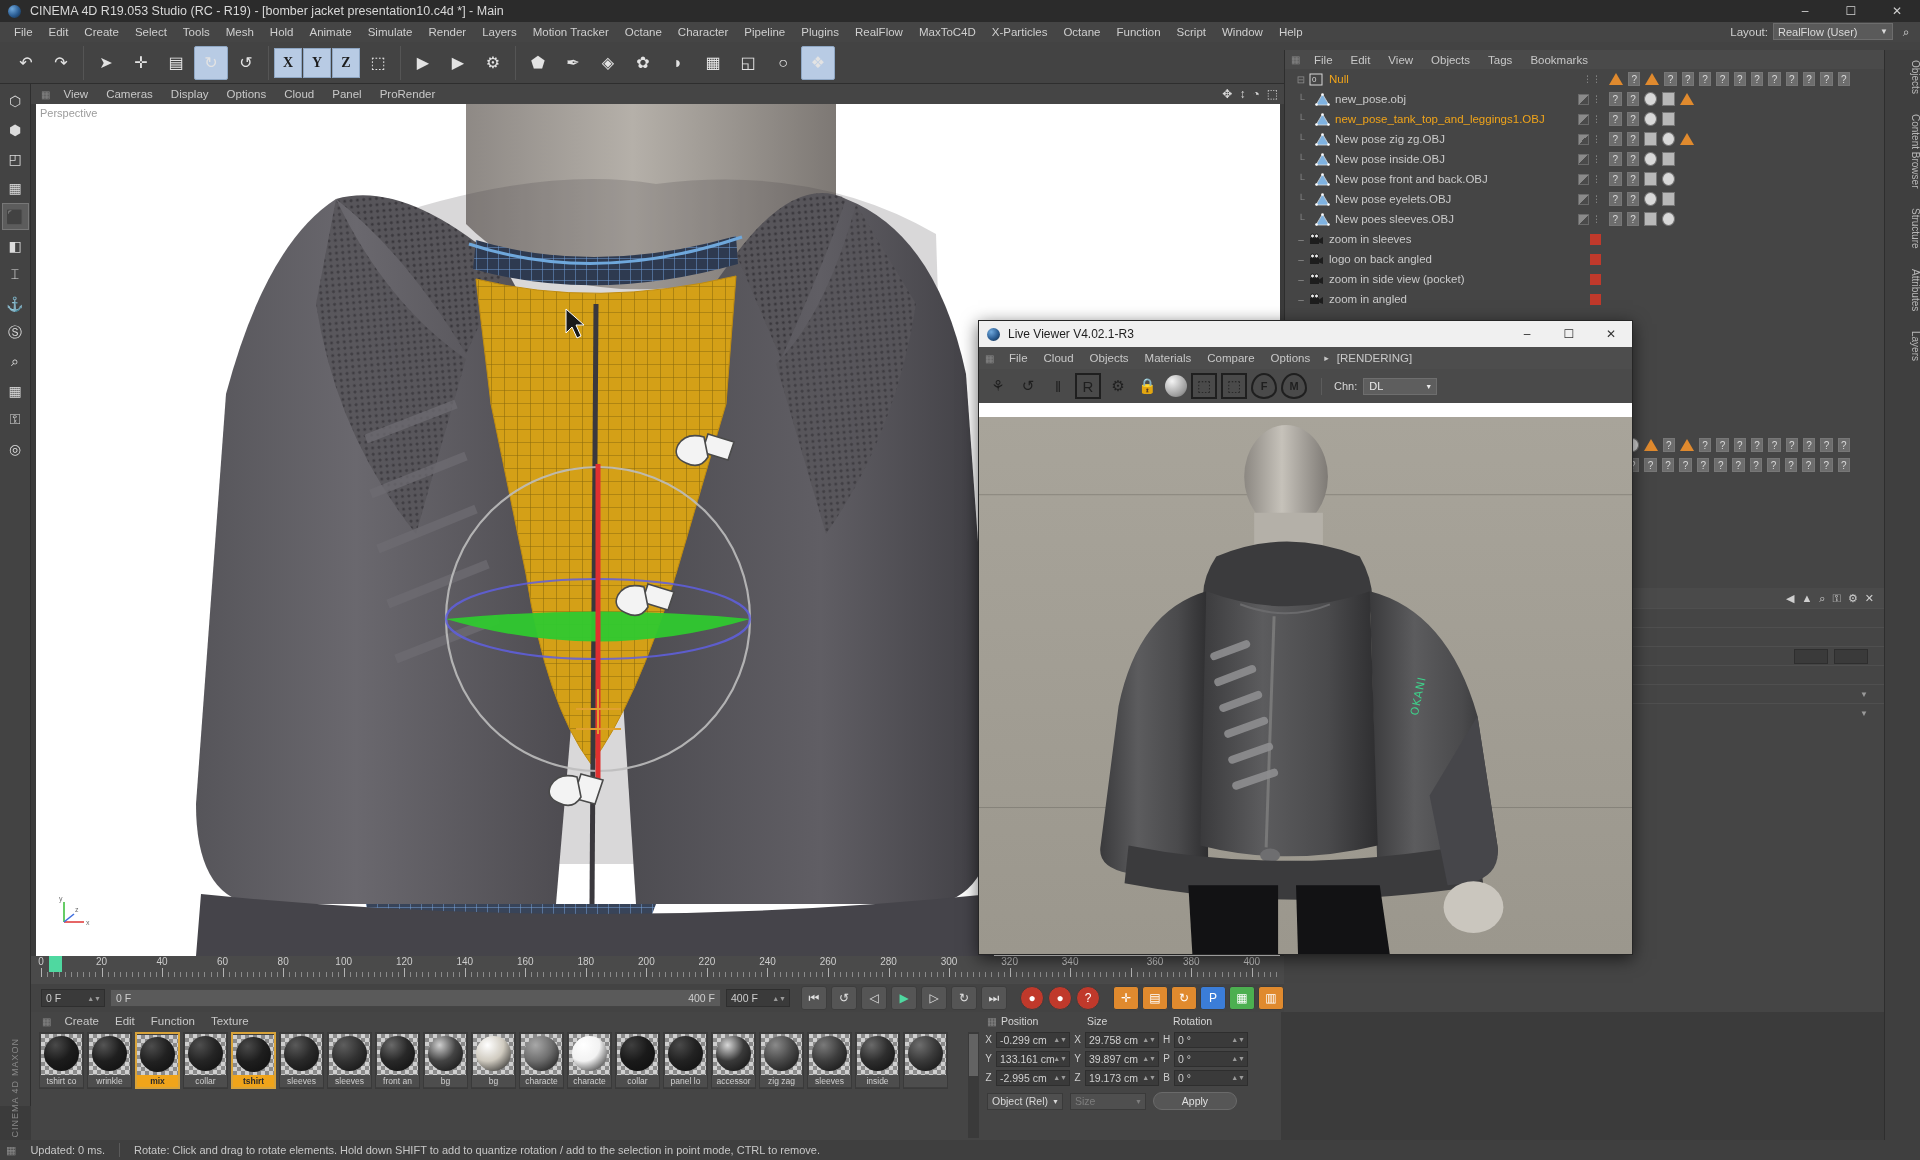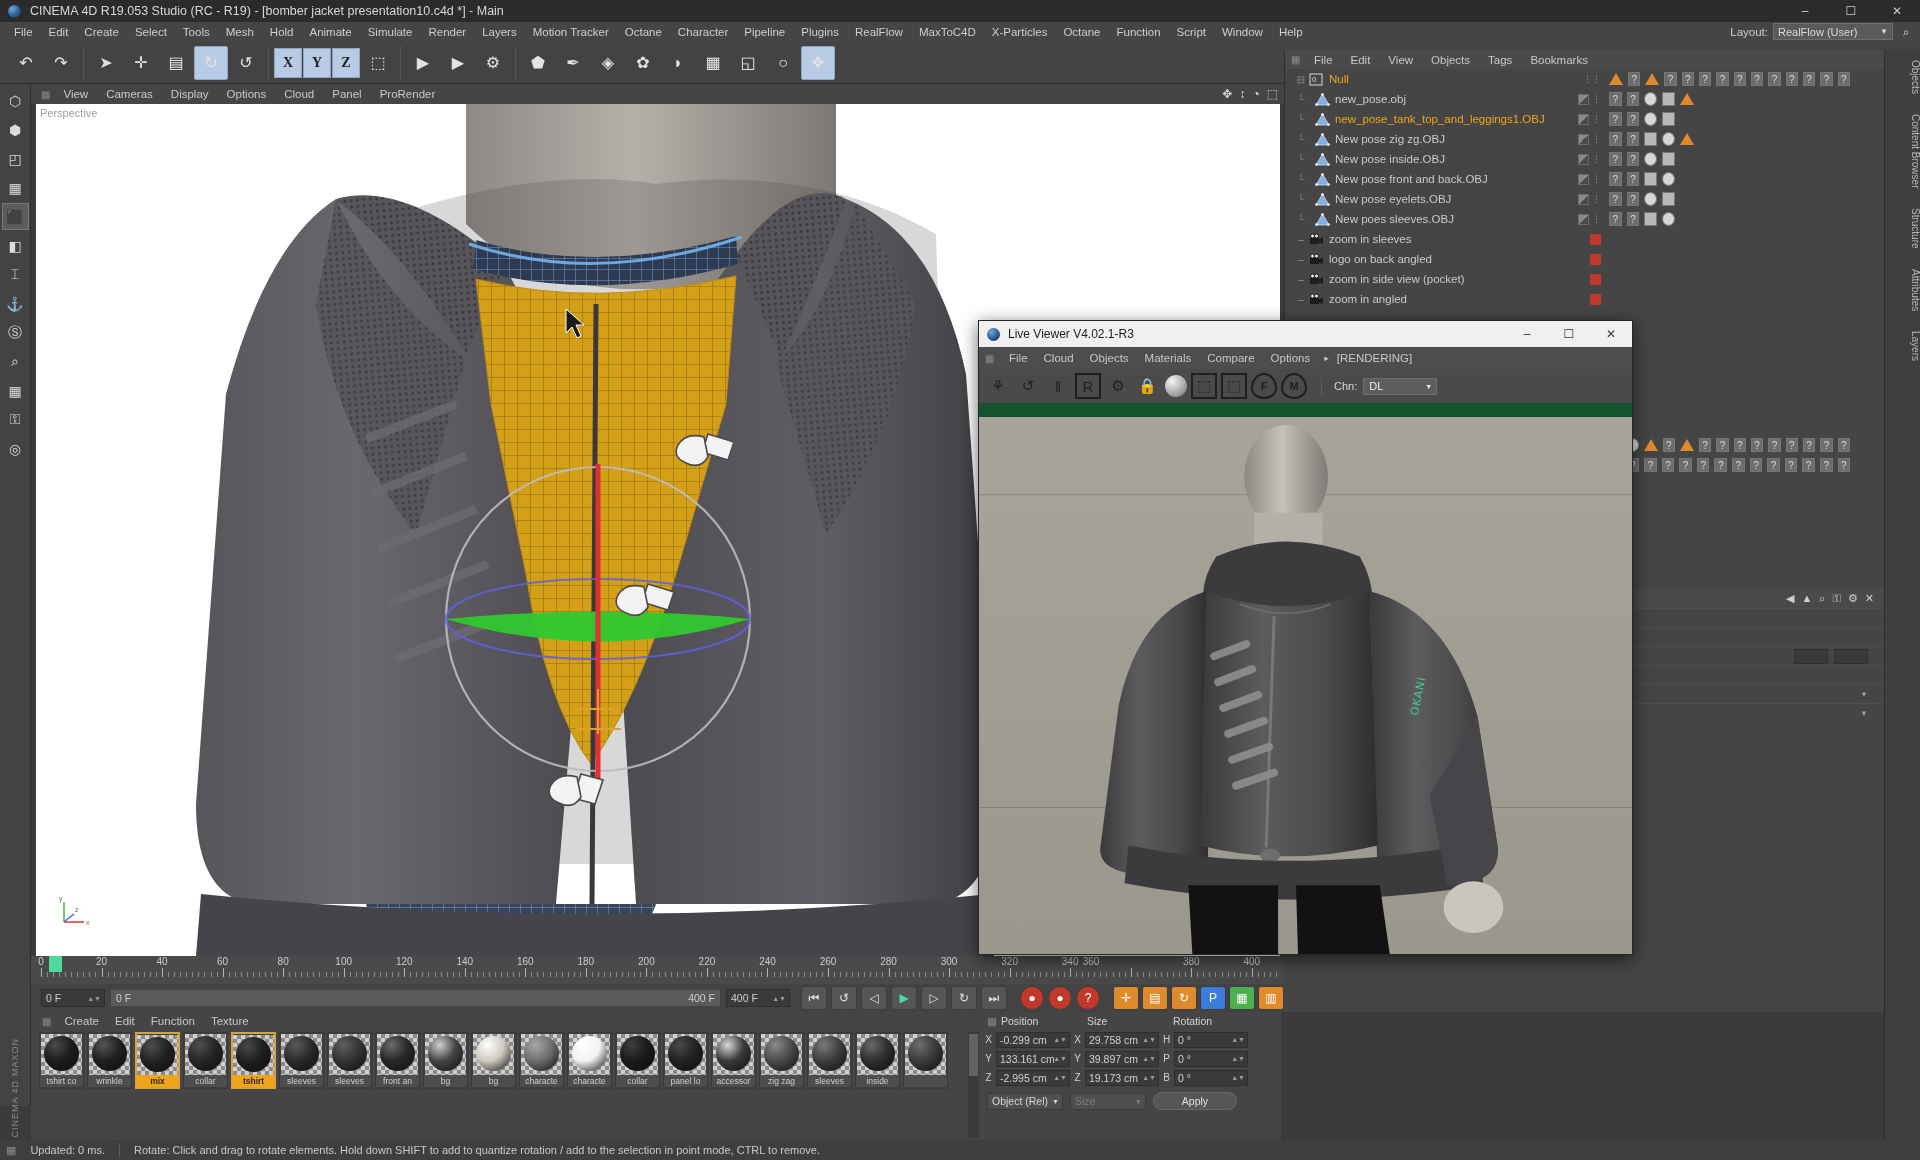--- a/index.html
+++ b/index.html
@@ -164,21 +164,21 @@
   .attrpanel { position:absolute; left:1284px; top:588px; width:600px; height:424px;
      background:#454545; }
   .attrbar { height:20px; background:#4a4a4a; display:flex; align-items:center;
      justify-content:flex-end; gap:7px; padding-right:10px; font-size:11px; color:#cfcfcf;}
   .attrrow{ height:19px; border-top:1px solid #4f4f4f; display:flex; align-items:center;
      padding-left:6px; font-size:11px;}
   .smallfield{ background:#3a3a3a;border:1px solid #2e2e2e;height:15px;width:34px;}
 
   
   .lv { position:absolute; left:978px; top:320px; width:655px; height:635px;
-     background:#14532d; border:1px solid #262626; box-shadow:0 4px 16px rgba(0,0,0,.6);}
+     background:#ffffff; border:1px solid #262626; box-shadow:0 4px 16px rgba(0,0,0,.6);}
   .lvtitle{ height:26px; background:#f0f0f0; display:flex; align-items:center;
      padding-left:8px; font-size:12px; color:#1d1d1d; position:relative;}
   .lvtitle .lvlogo{width:13px;height:13px;border-radius:50%;margin-right:8px;
      background:radial-gradient(circle at 32% 30%, #6fa8dc 0%, #2a5c92 55%, #12263b 100%);}
   .lvwin{position:absolute;right:0;top:0;display:flex;height:26px;}
   .lvwin div{width:42px;height:26px;display:flex;align-items:center;justify-content:center;font-size:12px;color:#333;}
   .lvmenu{ height:22px; background:#4d4d4d; display:flex; align-items:center;
      font-size:11.5px; padding-left:6px;}
   .lvmenu .mi{padding:0 8px;}
   .lvmenu .rendering{color:#c9c9c9;}
@@ -639,21 +639,21 @@
         <div class="rulerlbl" style="left: 484.314px;">160</div>
         <div class="rulerlbl" style="left: 544.853px;">180</div>
         <div class="rulerlbl" style="left: 605.392px;">200</div>
         <div class="rulerlbl" style="left: 665.931px;">220</div>
         <div class="rulerlbl" style="left: 726.471px;">240</div>
         <div class="rulerlbl" style="left: 787.01px;">260</div>
         <div class="rulerlbl" style="left: 847.549px;">280</div>
         <div class="rulerlbl" style="left: 908.088px;">300</div>
         <div class="rulerlbl" style="left: 968.627px;">320</div>
         <div class="rulerlbl" style="left: 1029.17px;">340</div>
-        <div class="rulerlbl" style="left: 1050px;">360</div>
+        <div class="rulerlbl" style="left: 1114px;">360</div>
         <div class="rulerlbl" style="left: 1150.25px;">380</div>
         <div class="rulerlbl" style="left: 1210.78px;">400</div>
       </div>
   </div>
 
   <div class="transport">
     <div class="numfield">
       <span>0 F</span>
       <span class="spin">▲▼</span>
     </div>

